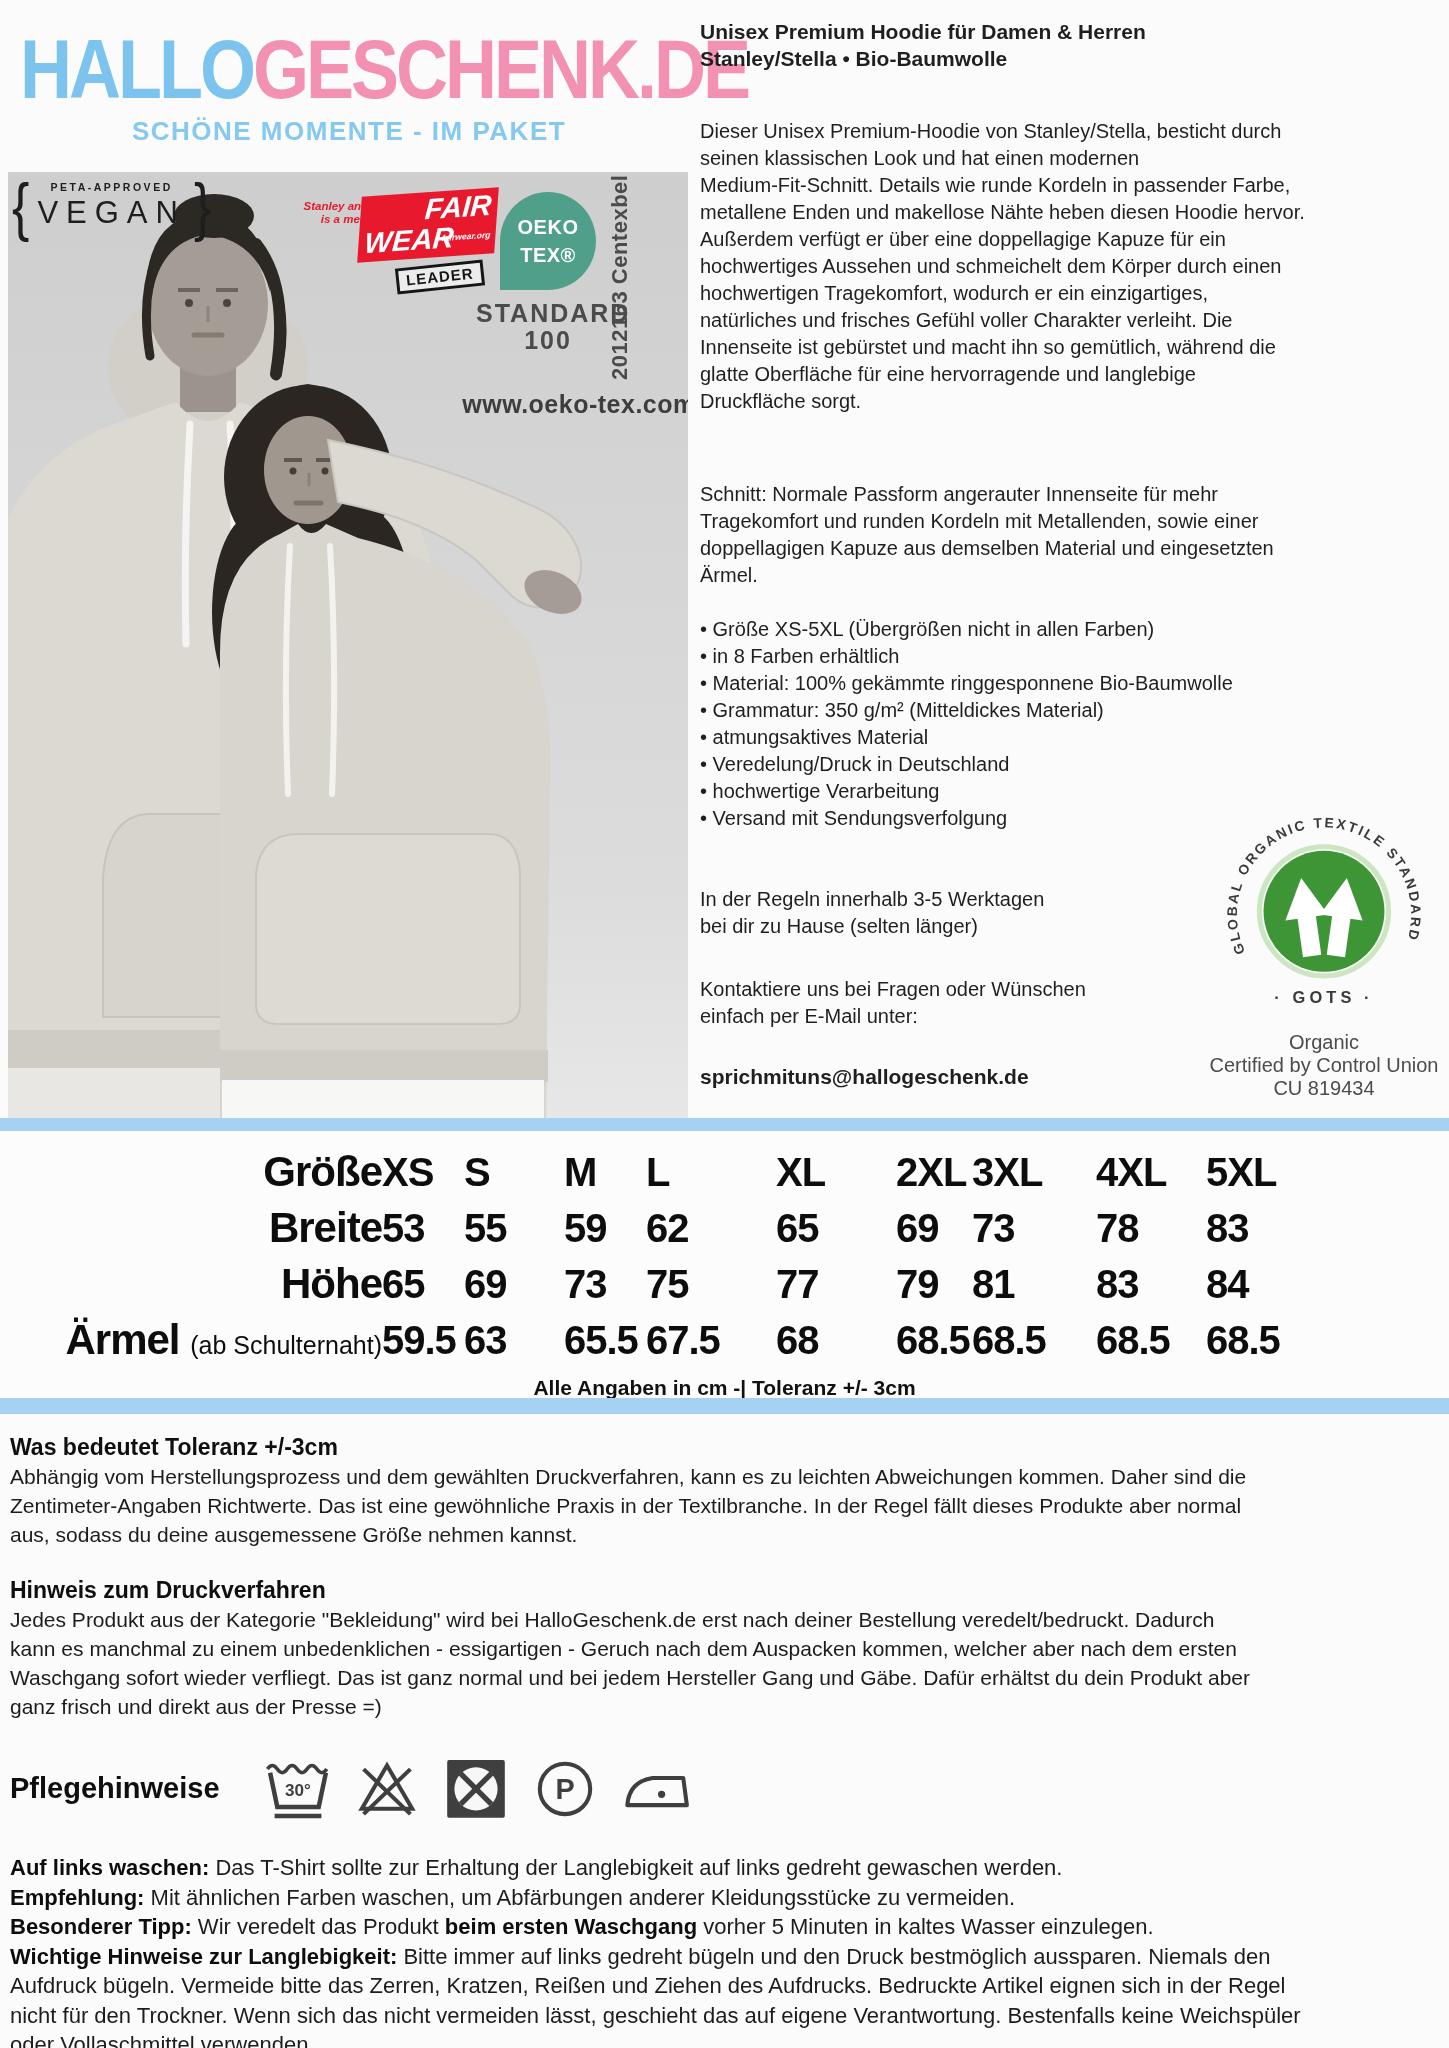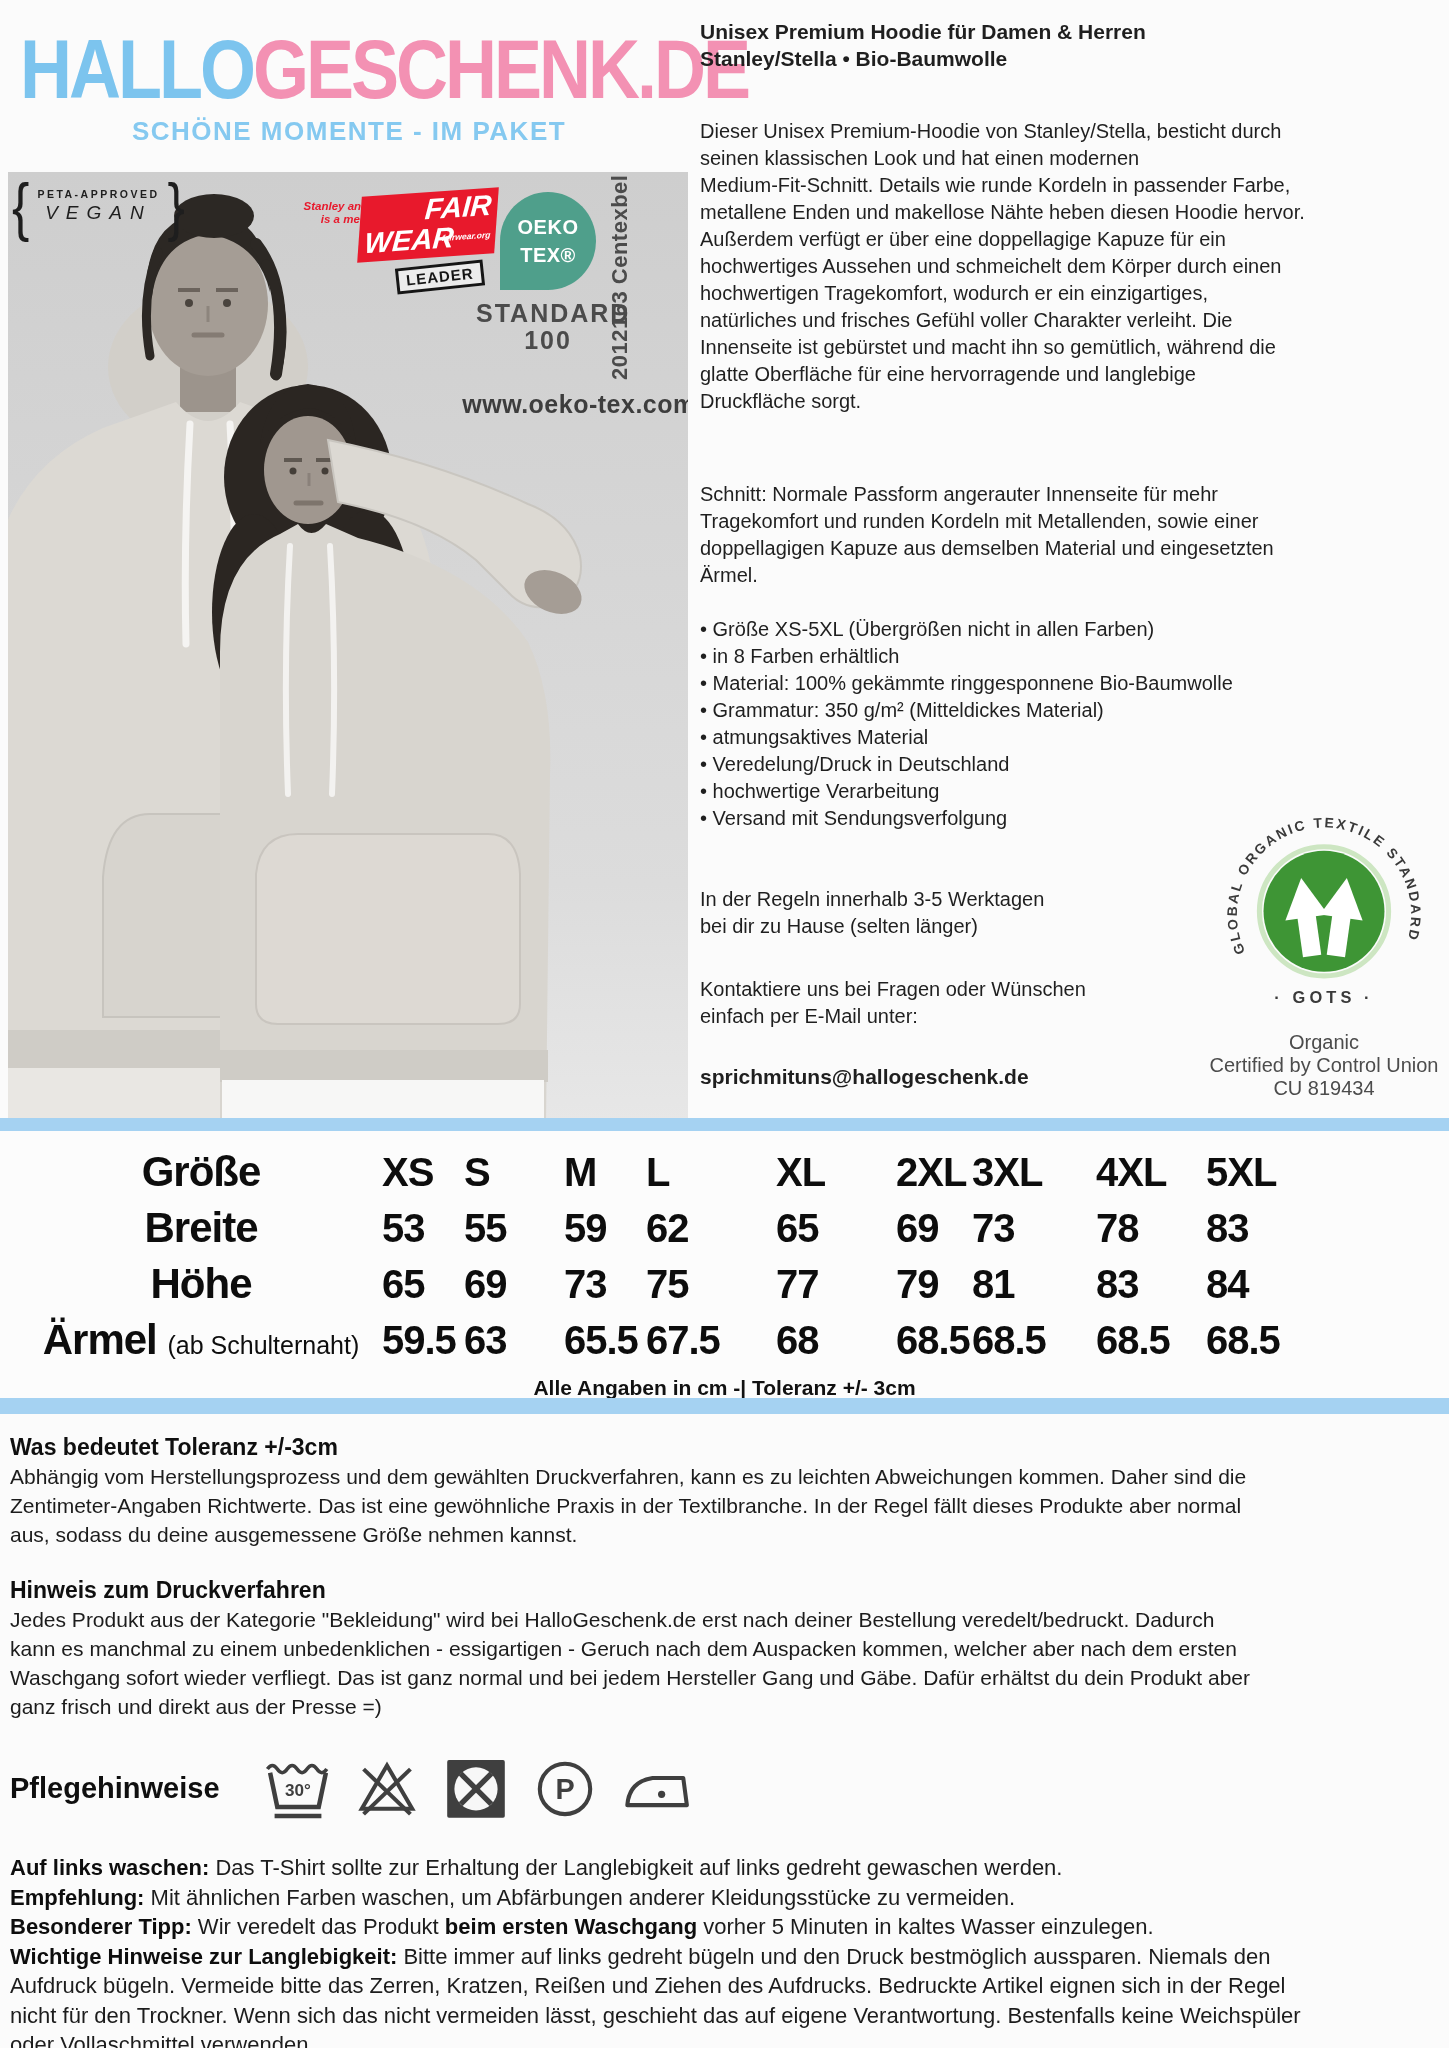--- a/index.html
+++ b/index.html
@@ -17,21 +17,21 @@
 
   
   .photo{position:absolute;left:8px;top:172px;width:680px;height:950px;overflow:hidden;background:#d6d6d6;}
   .photo svg.scene{position:absolute;left:0;top:0;}
 
   
   .vegan{position:absolute;left:4px;top:8px;display:flex;align-items:center;color:#1e1e1e;}
   .vegan .brace{font-size:52px;font-weight:300;line-height:52px;transform:scaleY(1.25);}
   .vegan .mid{margin:0 8px;text-align:center;}
   .vegan .peta{font-size:10.5px;letter-spacing:2.5px;font-weight:700;}
-  .vegan .veg{font-size:19px;letter-spacing:8px;font-weight:400;margin-top:2px;font-style:italic;}
+  .vegan .veg{font-size:31px;letter-spacing:8px;font-weight:400;margin-top:2px;}
 
   
   .fairwear{position:absolute;left:286px;top:20px;width:210px;height:110px;}
   .fw-member{position:absolute;left:0px;top:8px;width:108px;text-align:right;
              color:#e8192c;font-size:11.5px;font-style:italic;font-weight:700;line-height:13px;}
   .fw-box{position:absolute;left:66px;top:0px;width:136px;height:66px;background:#e8192c;
           transform:skewX(-8deg) rotate(-4deg);color:#fff;font-style:italic;font-weight:700;padding:2px 6px;box-sizing:border-box;}
   .fw-fair{font-size:29px;text-align:right;line-height:30px;}
   .fw-wear{font-size:29px;text-align:left;line-height:30px;}
   .fw-url{position:absolute;right:5px;bottom:14px;font-size:8.5px;font-style:italic;}
@@ -67,21 +67,21 @@
   .gots{position:absolute;left:1205px;top:816px;width:238px;text-align:center;}
   .gots-caption{margin-top:6px;color:#4c4c4c;font-size:20px;line-height:23px;}
 
   
   .tableblock{position:absolute;left:0;top:1118px;width:1449px;height:296px;background:#fcfcfc;}
   .strip-top{position:absolute;left:0;top:0;width:100%;height:13px;background:#a5d2f2;}
   .strip-bottom{position:absolute;left:0;bottom:0;width:100%;height:16px;background:#a5d2f2;}
   .sizegrid{position:absolute;left:20px;top:26px;width:1409px;}
   .strow{display:grid;grid-template-columns:362px 82px 100px 82px 130px 120px 76px 124px 110px 118px;
          height:56px;align-items:center;}
-  .stlabel{font-weight:700;font-size:42px;letter-spacing:-1px;color:#0d0d0d;text-align:center;white-space:nowrap;}
+  .stlabel{font-weight:700;font-size:42px;letter-spacing:-1px;color:#0d0d0d;text-align:right;white-space:nowrap;}
   .stsub{font-weight:400;font-size:25px;letter-spacing:0;}
   .stcell{font-weight:700;font-size:40px;letter-spacing:-1px;color:#0d0d0d;}
   .stcaption{margin-top:8px;text-align:center;font-weight:700;font-size:21px;color:#111;}
 
   
   .lower{position:absolute;left:10px;top:1433px;width:1432px;}
   .sec-title{font-weight:700;font-size:23px;line-height:29px;color:#0f0f0f;}
   .sec-body{font-size:21px;line-height:29px;white-space:pre-line;color:#1c1c1c;}
   .sec-gap{height:27px;}
   .pflege-row{margin-top:30px;display:flex;align-items:center;}

